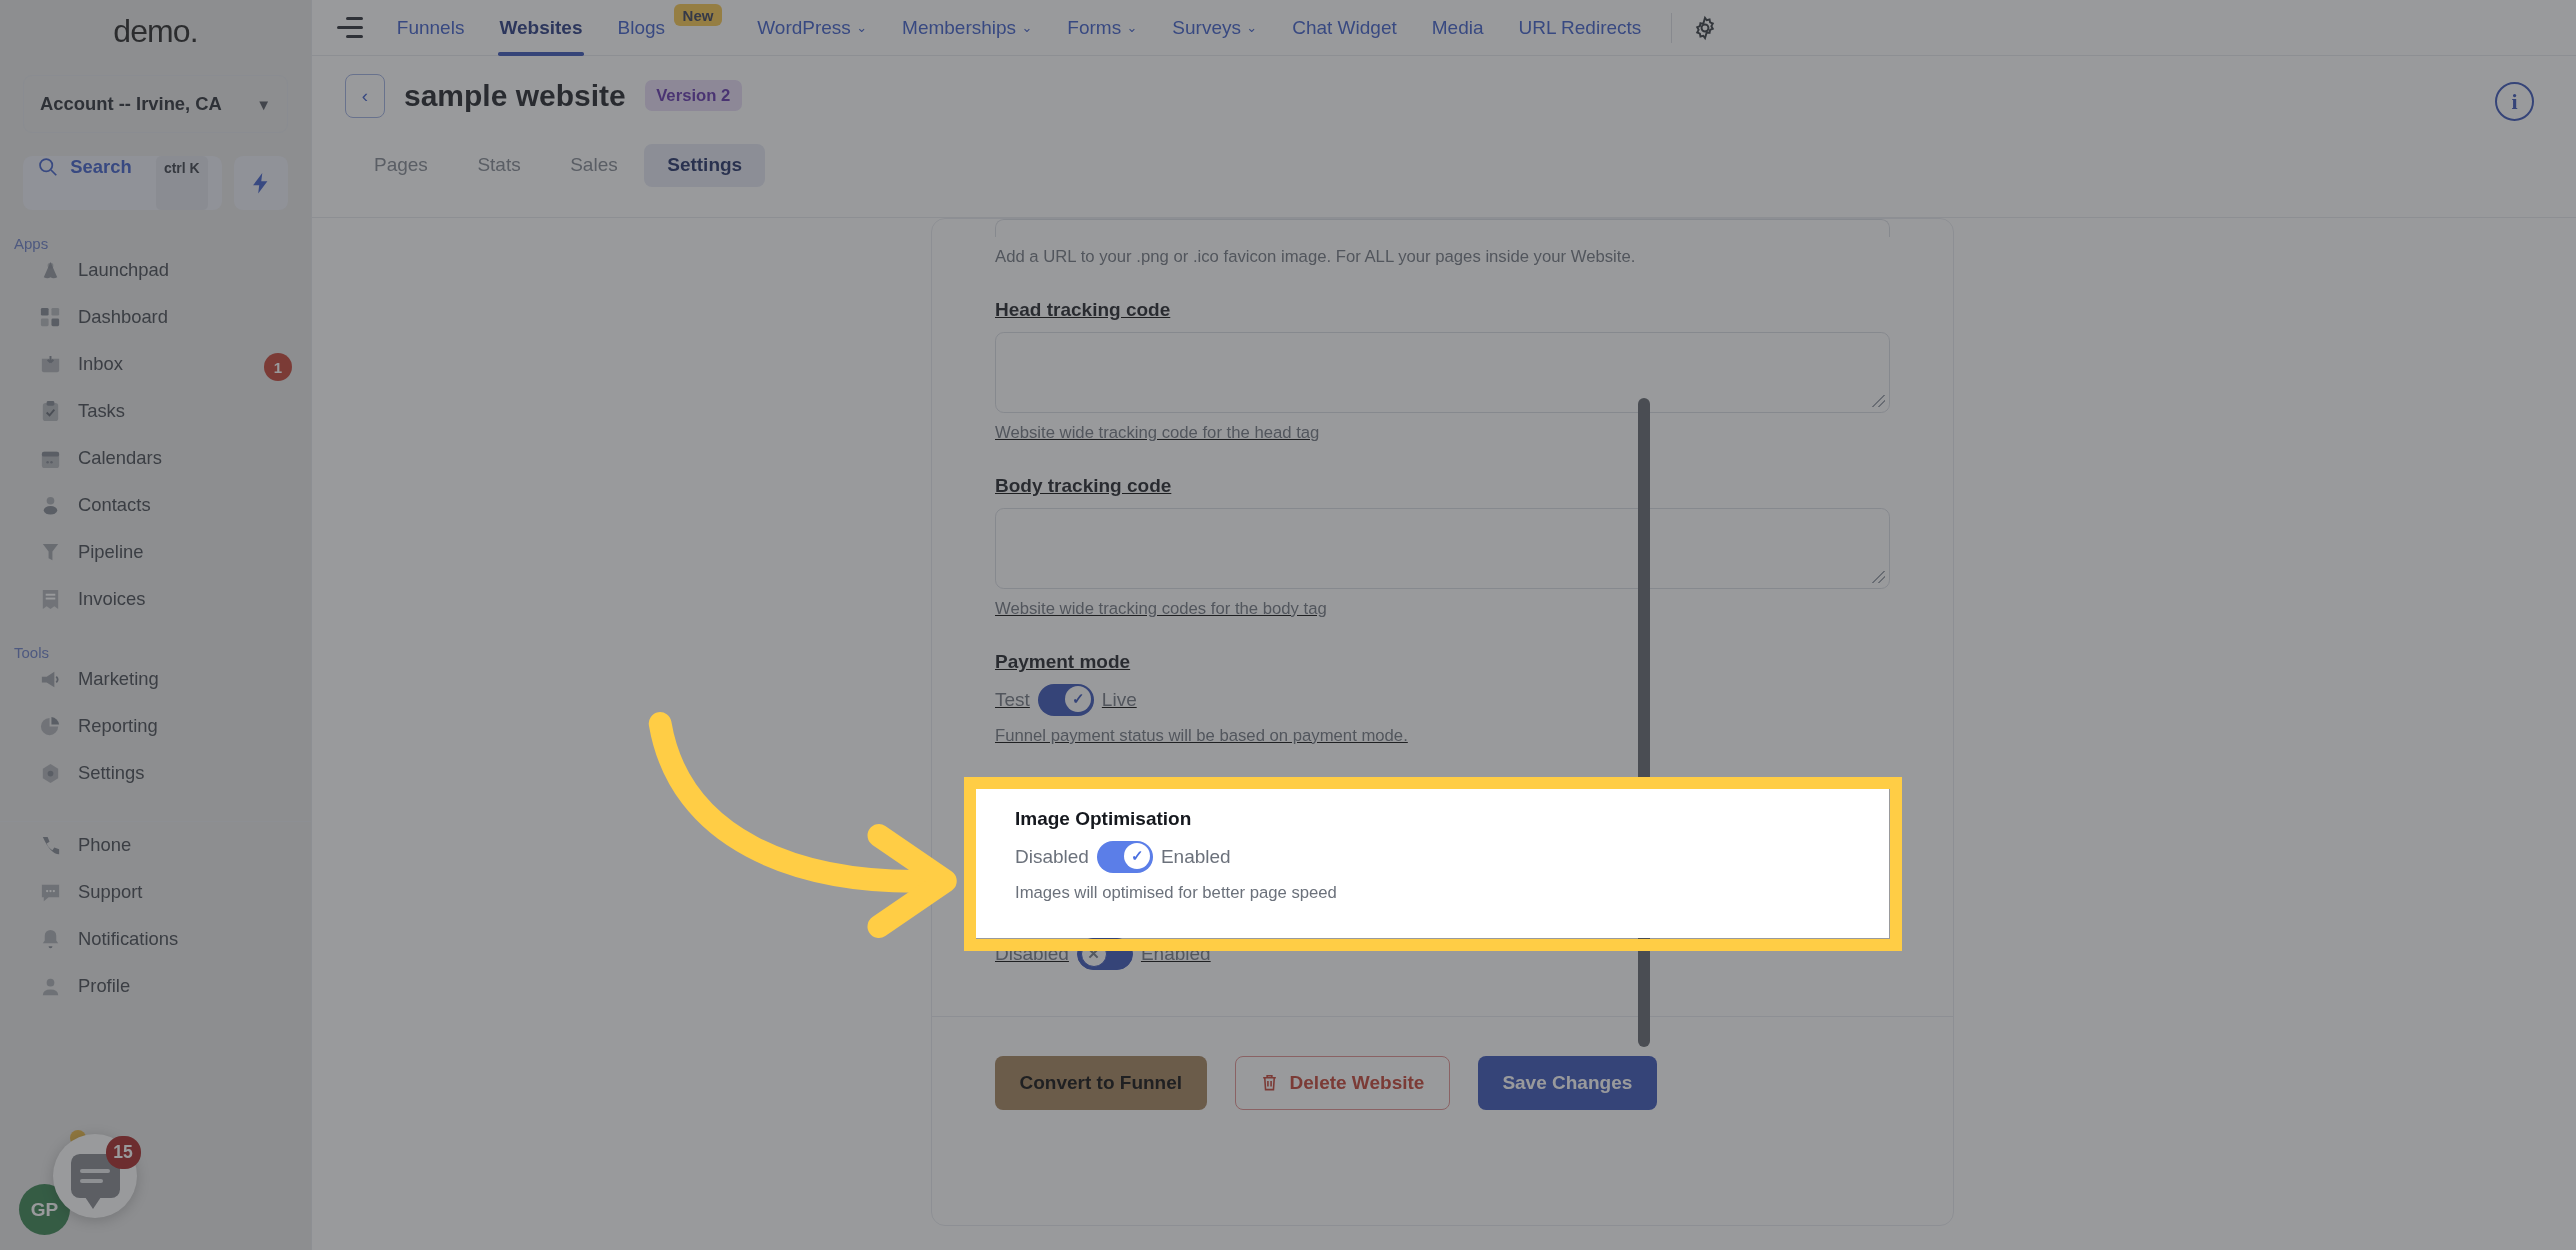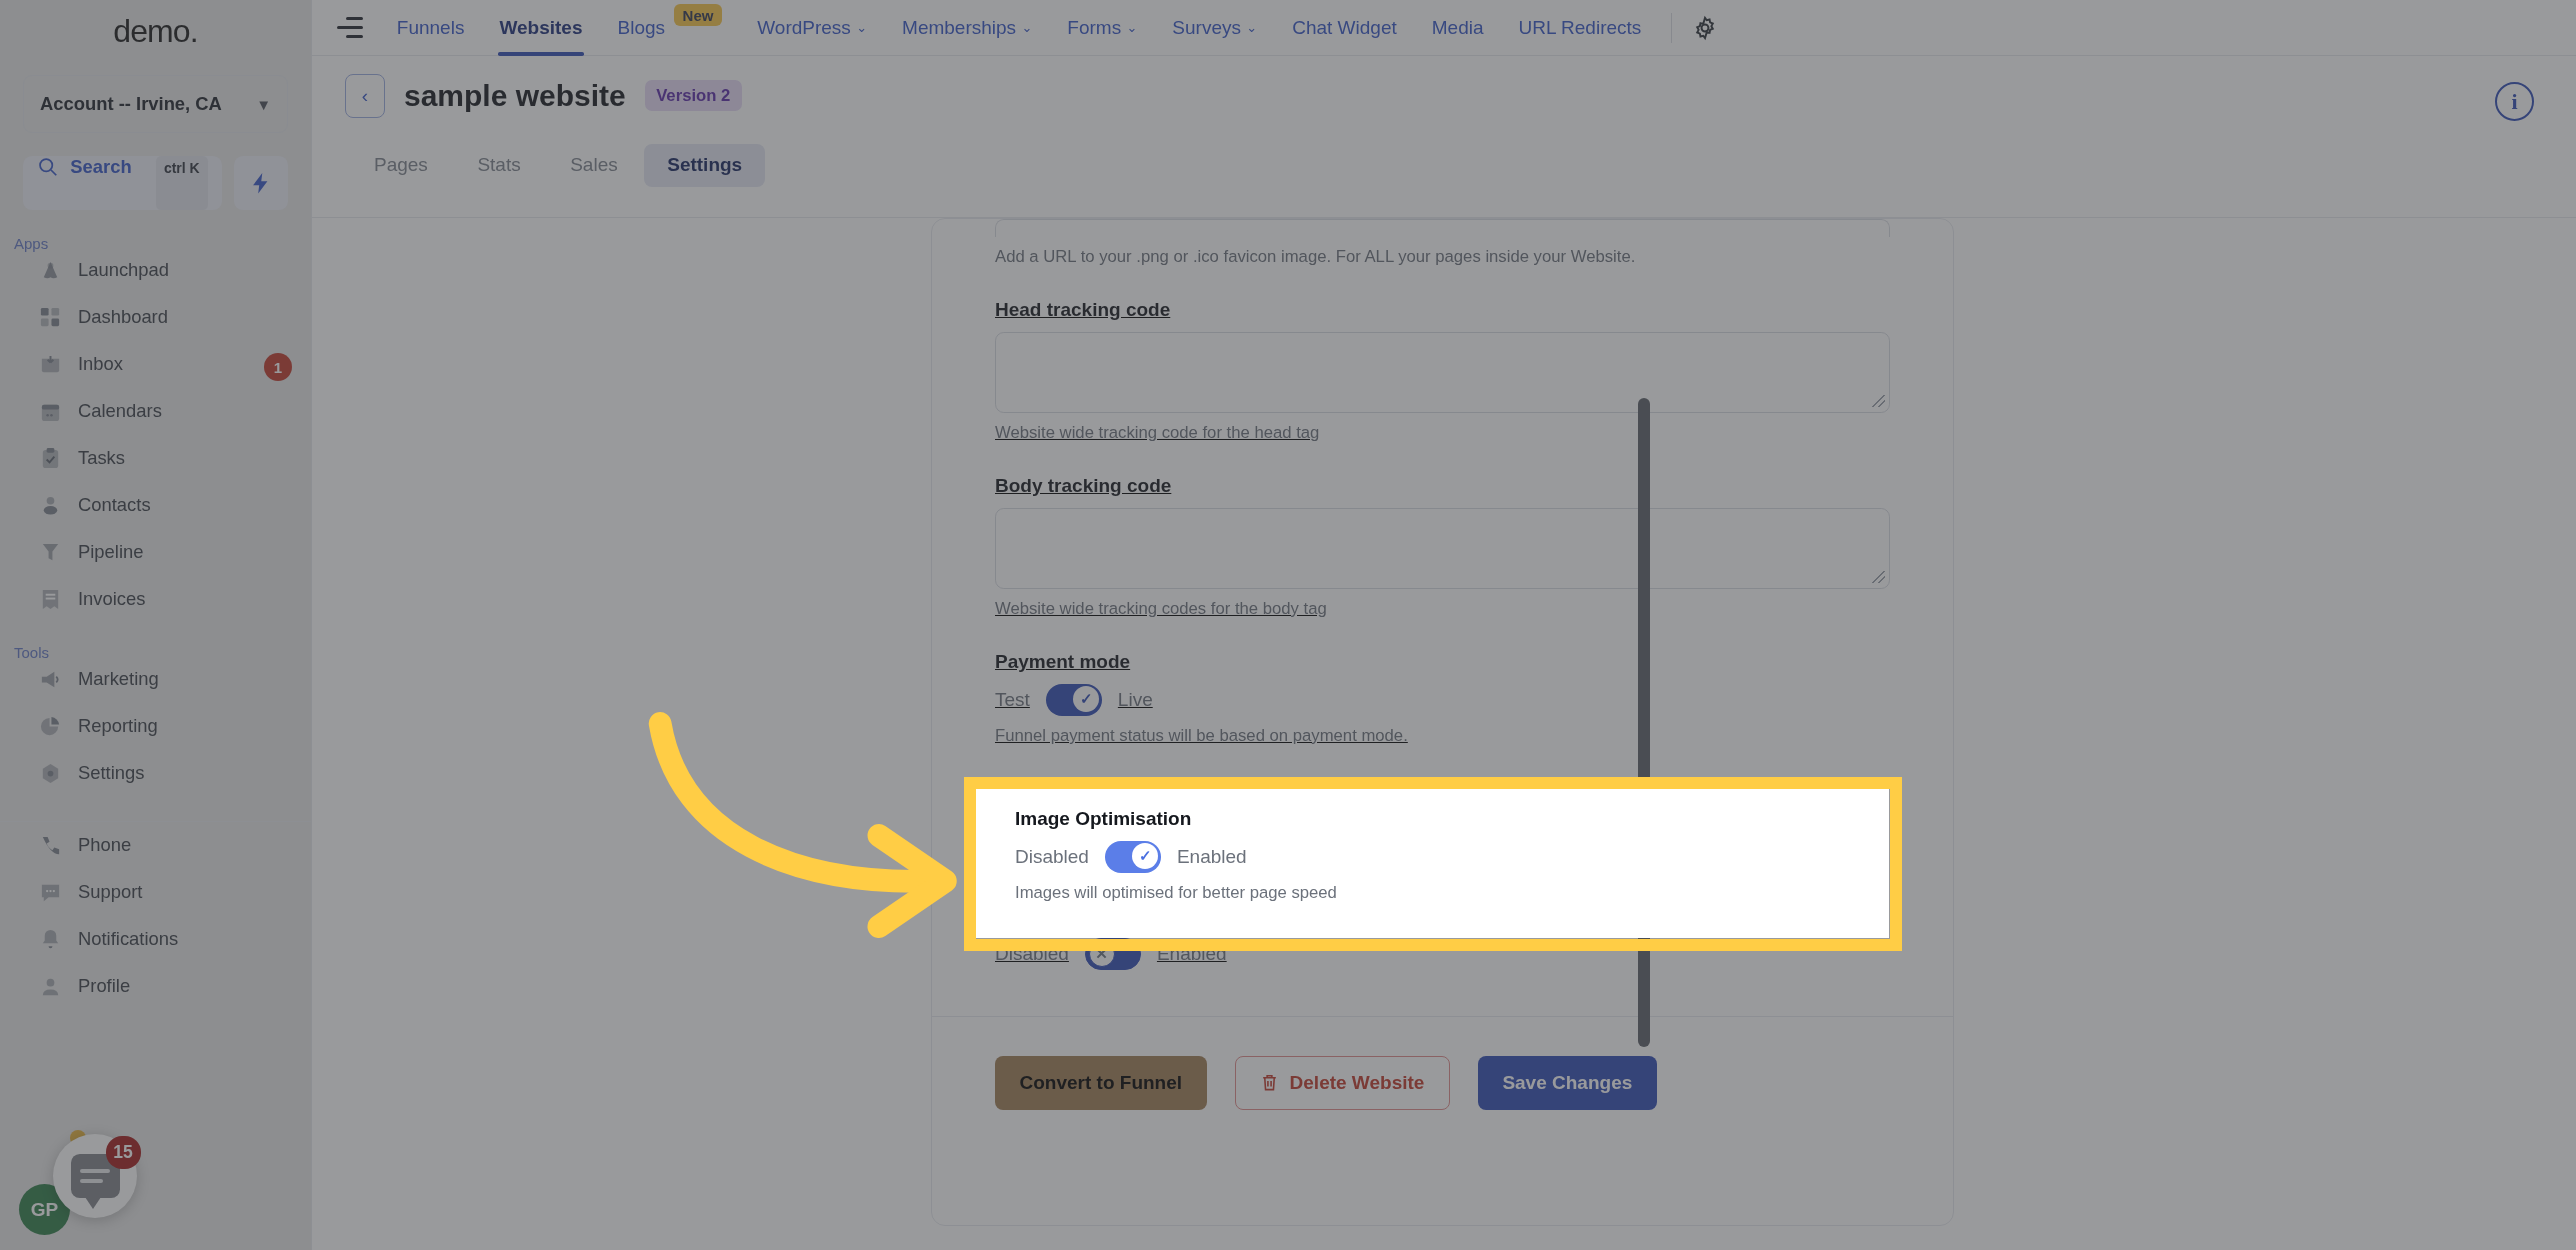--- a/index.html
+++ b/index.html
@@ -196,21 +196,21 @@
       linear-gradient(135deg, transparent 45%, #9aa0a9 45%, #9aa0a9 55%, transparent 55%),
       linear-gradient(135deg, transparent 70%, #9aa0a9 70%, #9aa0a9 80%, transparent 80%);
   }
   .top-clip-input {
     width: 100%; height: 17.5px; border: 0.9px solid #d8dbe2; border-bottom: none;
     border-radius: 8.8px 8.8px 0 0;
   }
   .blk { margin-top: 32px; text-decoration: underline; }
 
   
-  .tog-row { display:flex; align-items:center; gap: 16px; margin-top: 8.8px; }
+  .tog-row { display:flex; align-items:center; gap: 8px; margin-top: 8.8px; }
   .tog-text { font-size: 19px; color: #6b717b; }
   .toggle {
     width: 56px; height: 32px; border-radius: 16px; position: relative;
     display: inline-block;
   }
   .toggle.on  { background: #2f4bb5; }
   .toggle.on.light { background: #5b7ee8; }
   .toggle.off { background: #2f4bb5; border: 1.8px solid #2f4bb5; }
   .knob {
     position: absolute; top: 2.6px; width: 26px; height: 26px; border-radius: 50%;
@@ -328,38 +328,38 @@
               <path d="M12 3 v7 m0 0 l-3-3 m3 3 l3-3" stroke="#7c828c" stroke-width="2" fill="none"></path>
             </svg>
         </span>
         <span>Inbox</span>
         <span class="badge-red">1</span>
       </div>
 
       <div class="nav-item">
         <span class="ico">
           <svg viewBox="0 0 24 24">
+              <rect x="4" y="3" width="16" height="19" rx="3" opacity=".5"></rect>
+              <rect x="8" y="1" width="8" height="5" rx="1.5"></rect>
+              <path d="M8 13 l3 3 l5-6" stroke="#5d636d" stroke-width="2" fill="none"></path>
+            </svg>
+        </span>
+        <span>Tasks</span>
+      </div>
+
+      <div class="nav-item">
+        <span class="ico">
+          <svg viewBox="0 0 24 24">
               <rect x="3" y="5" width="18" height="17" rx="3" opacity=".5"></rect>
               <rect x="3" y="5" width="18" height="5" rx="2"></rect>
               <circle cx="9" cy="16" r="1.3"></circle>
               <circle cx="13" cy="16" r="1.3"></circle>
             </svg>
         </span>
         <span>Calendars</span>
-      </div>
-
-      <div class="nav-item">
-        <span class="ico">
-          <svg viewBox="0 0 24 24">
-              <rect x="4" y="3" width="16" height="19" rx="3" opacity=".5"></rect>
-              <rect x="8" y="1" width="8" height="5" rx="1.5"></rect>
-              <path d="M8 13 l3 3 l5-6" stroke="#5d636d" stroke-width="2" fill="none"></path>
-            </svg>
-        </span>
-        <span>Tasks</span>
       </div>
 
       <div class="nav-item">
         <span class="ico">
           <svg viewBox="0 0 24 24">
               <circle cx="12" cy="7" r="4" opacity=".6"></circle>
               <ellipse cx="12" cy="17" rx="7" ry="4.5"></ellipse>
             </svg>
         </span>
         <span>Contacts</span>

